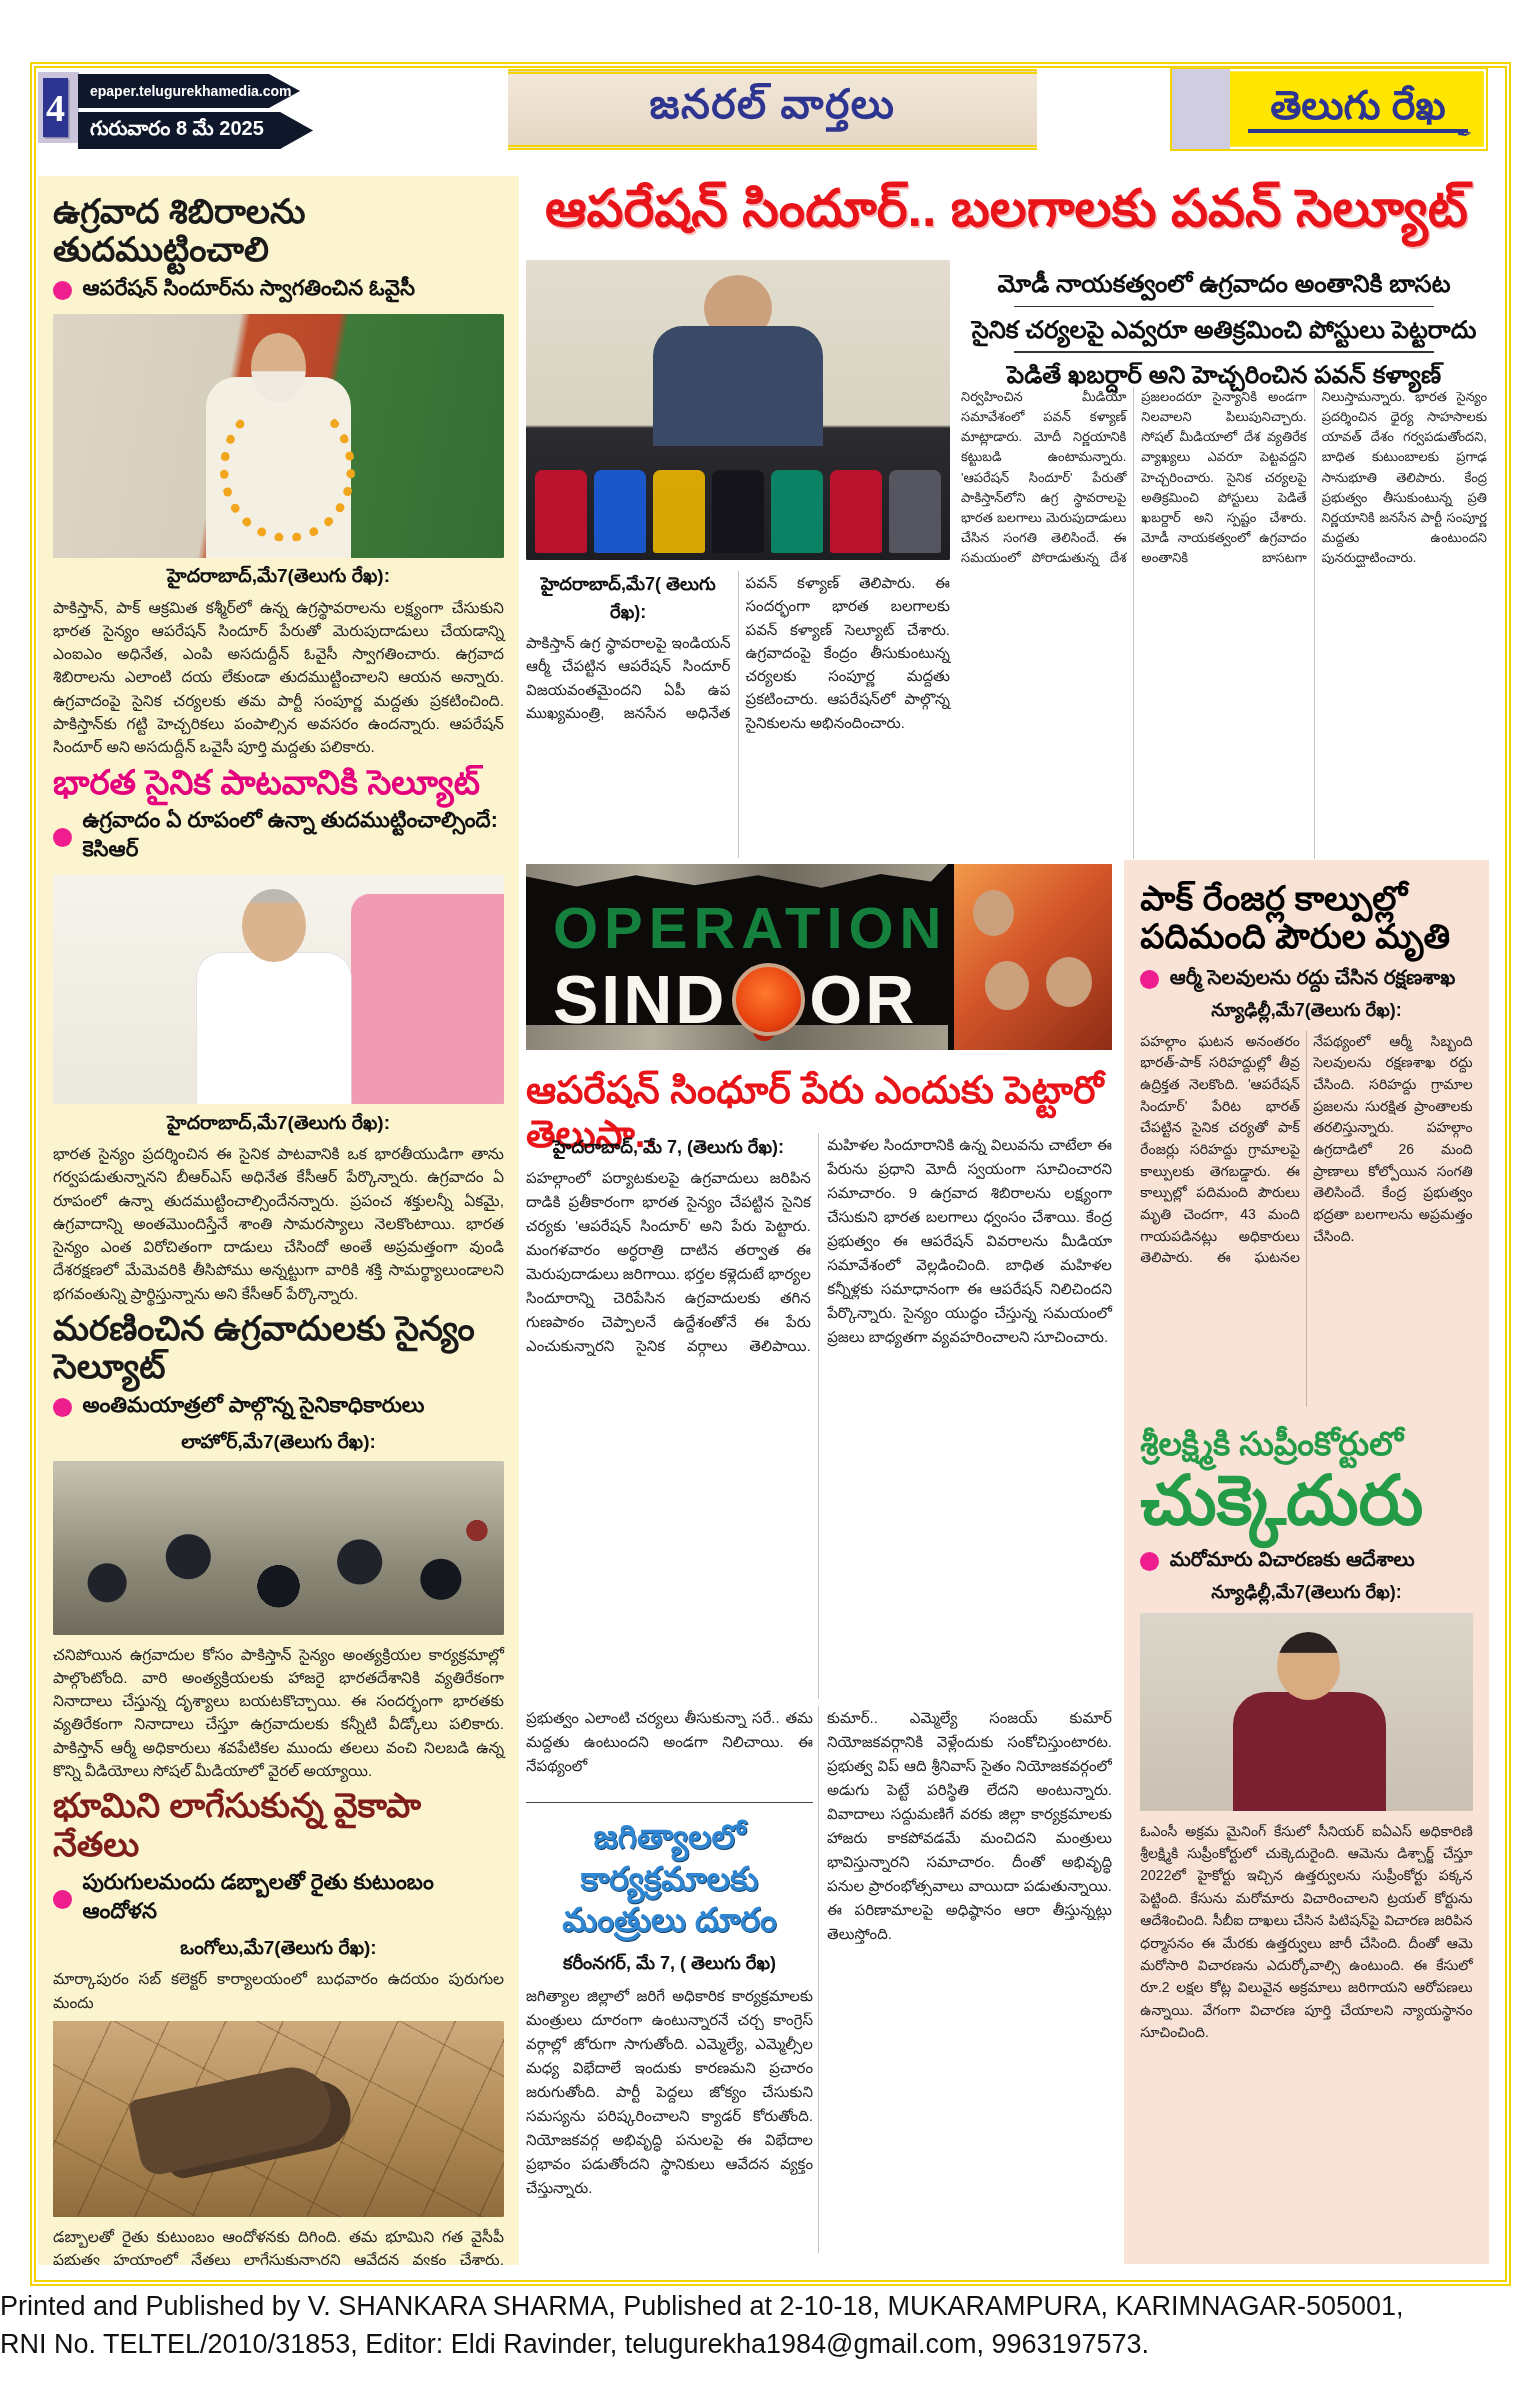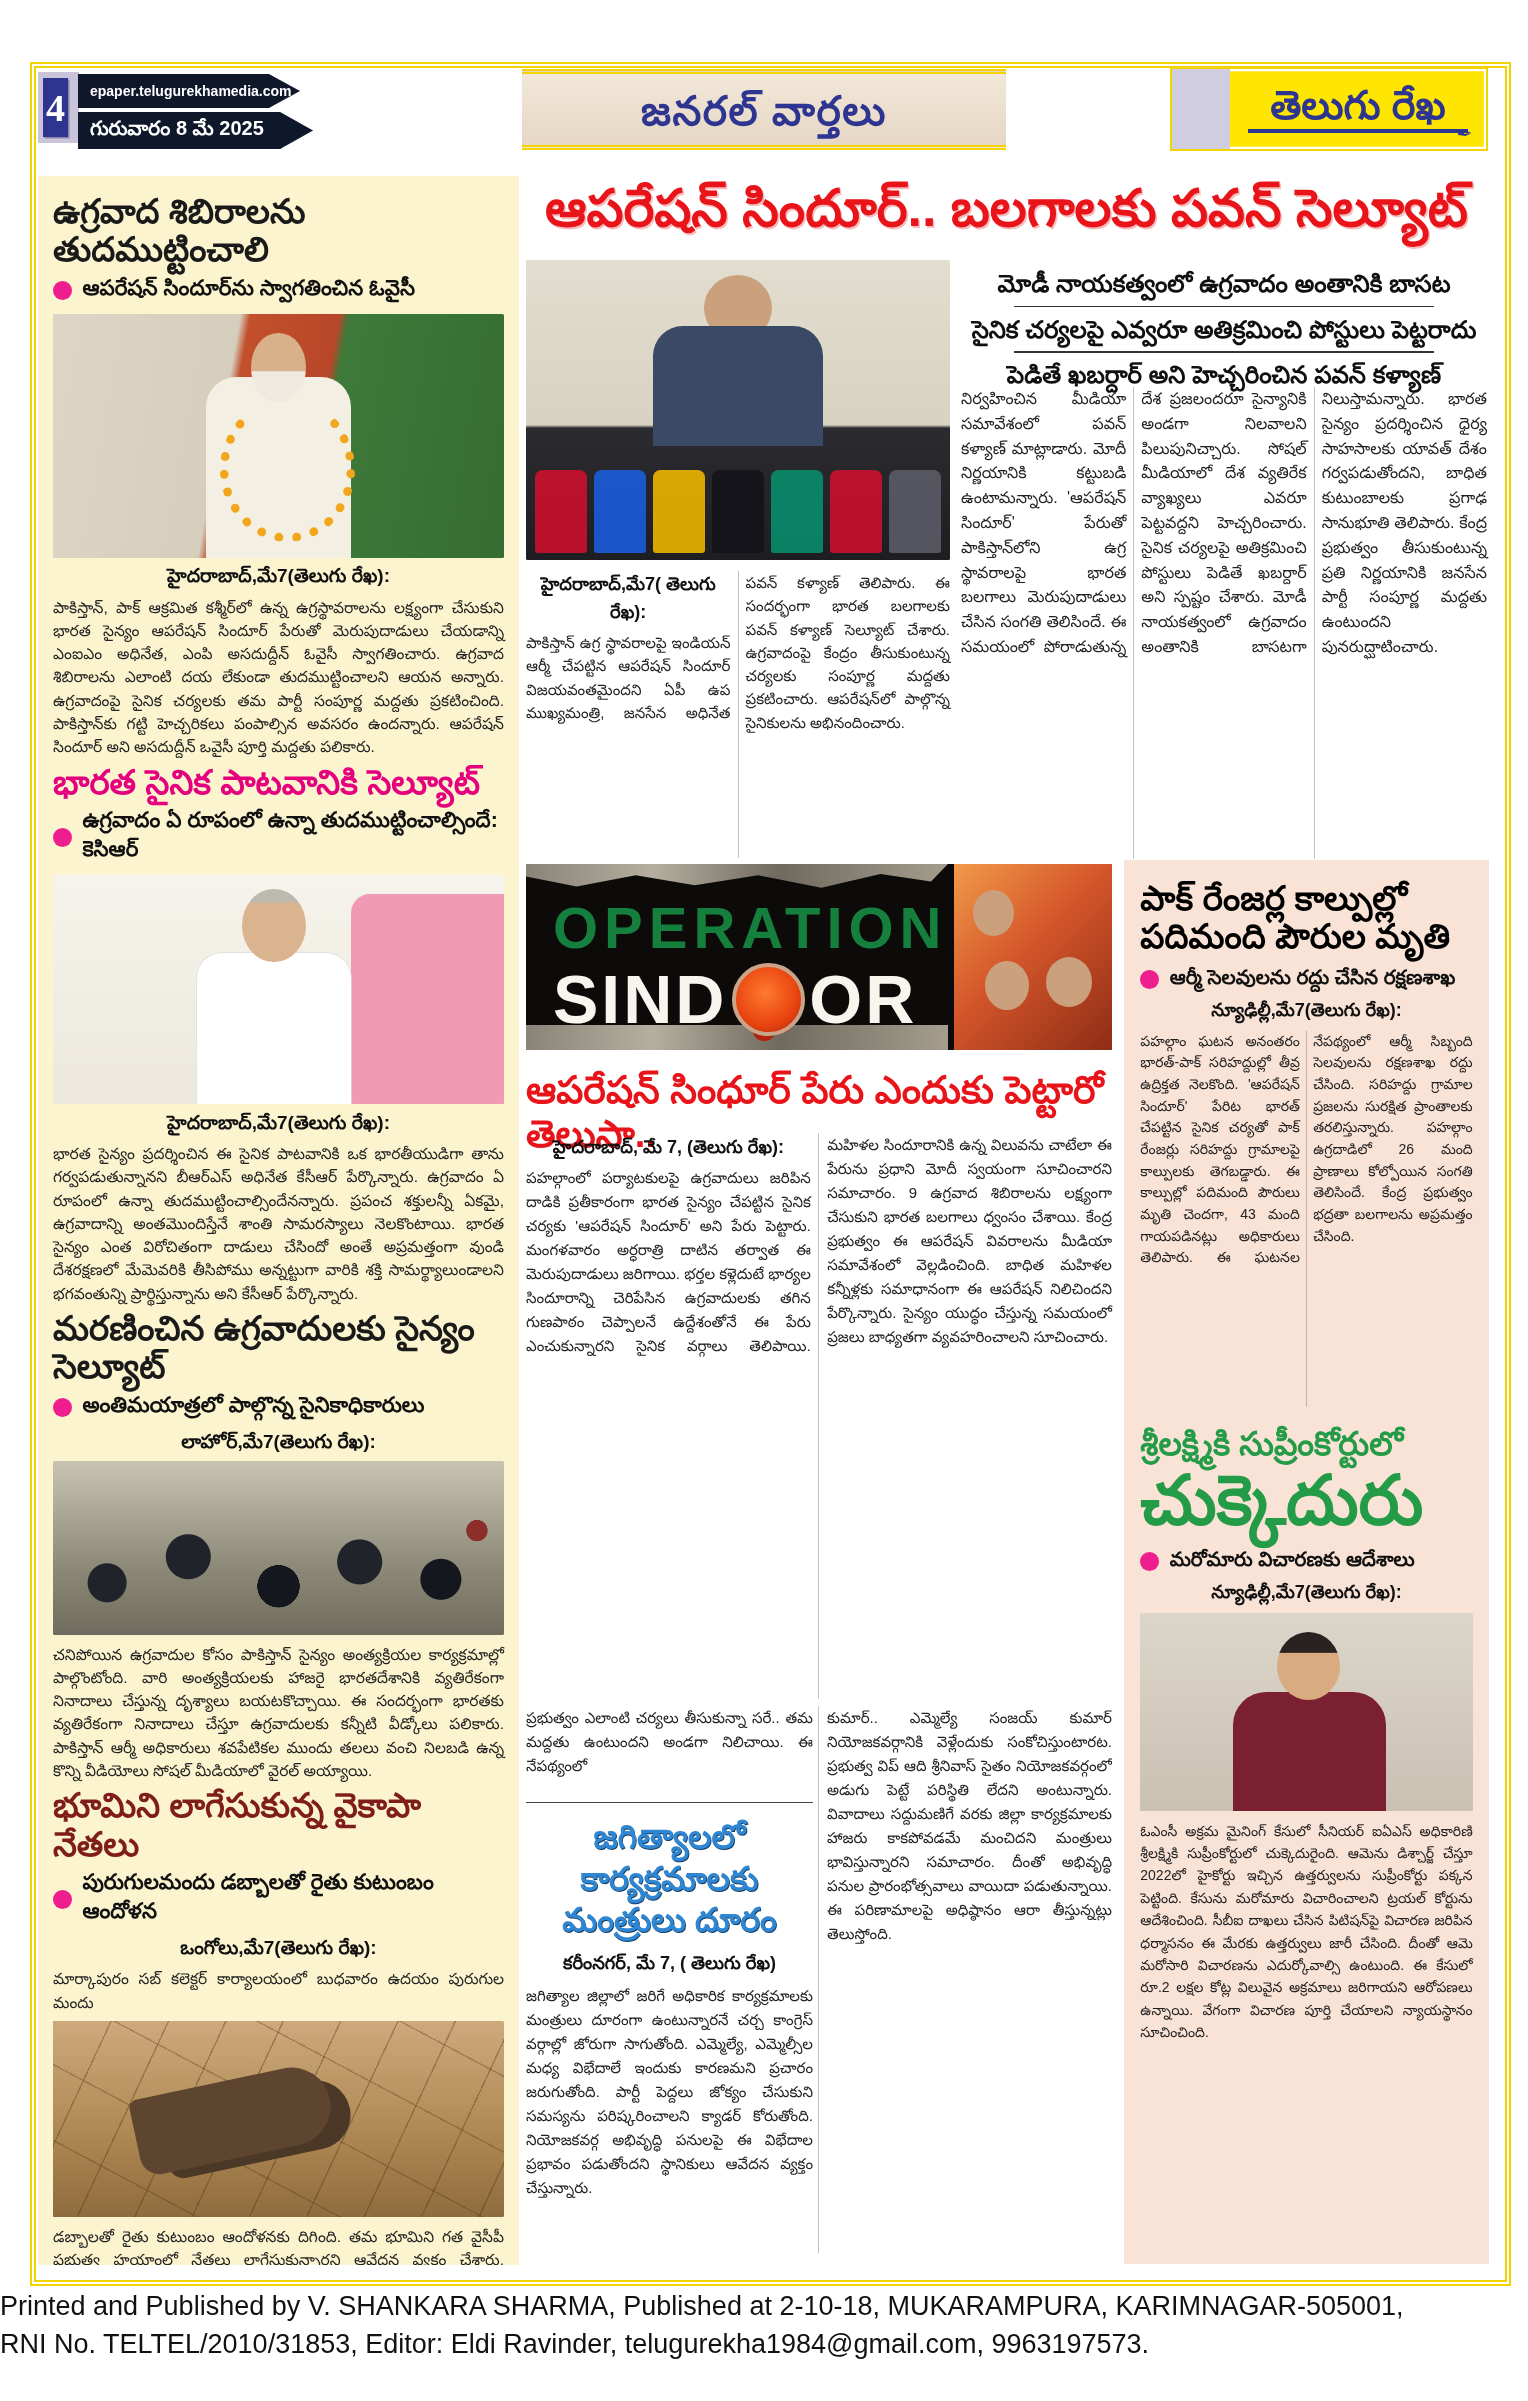--- a/index.html
+++ b/index.html
@@ -14,24 +14,24 @@
   .pageno-panel{position:absolute;left:38px;top:72px;width:41px;height:71px;background:#c9c4da;}
   .pageno-box{position:absolute;left:43px;top:78px;width:25px;height:59px;background:#2d3590;
               color:#fff;font-family:"Liberation Serif",serif;font-weight:bold;font-size:38px;
               display:flex;align-items:center;justify-content:center;box-shadow:1.5px 1.5px 0 #8a84a8;}
   .ribbon{position:absolute;left:78px;background:#0f172a;color:#fff;font-weight:bold;
           display:flex;align-items:center;padding:0 25px 0 12px;
           clip-path:polygon(0 0,86% 0,100% 50%,86% 100%,0 100%);box-shadow:0 1.5px 0 #9a94b8;}
   .ribbon.site{top:74px;height:34px;width:185px;font-size:14px;}
   .ribbon.date{top:112px;height:37px;width:198px;font-size:20px;}
 
-  .section-bar{position:absolute;left:522px;top:69px;width:484px;height:81px;
+  .section-bar{position:absolute;left:508px;top:69px;width:529px;height:81px;
                background:linear-gradient(180deg,#f2e7d8,#e6d7c5);
                border-top:5.2px double #f3d400;border-bottom:5.2px double #f3d400;box-sizing:border-box;
-               display:flex;align-items:flex-end;justify-content:center;}
+               display:flex;align-items:center;justify-content:center;}
   .section-bar .t{color:#2d3590;font-weight:bold;font-size:41px;letter-spacing:1.5px;}
 
   .masthead{position:absolute;left:1170px;top:67px;width:318px;height:84px;background:#ffe600;
             border:2.2px solid #f3d400;box-shadow:inset 0 0 0 2.2px #fff;box-sizing:border-box;display:flex;}
   .masthead .strip{width:58px;height:100%;background:#d0cde0;}
   .masthead .name-wrap{flex:1;display:flex;flex-direction:column;align-items:center;justify-content:center;}
   .masthead .name{color:#2d3590;font-weight:bold;font-size:40px;line-height:1;}
   .masthead .rule{width:86%;height:4.4px;background:#2d3590;margin-top:4.4px;position:relative;}
   .masthead .nib{position:absolute;right:-4.4px;top:-7.4px;color:#2d3590;font-size:19px;}
 
@@ -88,21 +88,21 @@
   .mic{flex:1;height:70%;border-radius:7.4px 7.4px 3px 3px;opacity:.92;}
   .m1{background:#c8102e;}.m2{background:#1a5bd7;}.m3{background:#e8b200;}
   .m4{background:#15141a;}.m5{background:#0a8a6a;}.m6{background:#c8102e;}.m7{background:#5a5a66;}
 
   .subheads{position:absolute;left:961px;top:266px;width:526px;height:112px;}
   .subheads .s{font-size:24.4px;font-weight:bold;color:#101010;text-align:center;line-height:1.45;}
   .subheads .r{height:1.5px;background:#333;margin:4.4px 10%;}
 
   .lead-body-a{position:absolute;left:961px;top:387px;width:526px;height:472px;
                column-count:3;column-gap:15px;column-rule:0.7px solid #c4c4c4;
-               font-size:16px;line-height:1.55;text-align:justify;}
+               font-size:13px;line-height:1.55;text-align:justify;}
   .lead-body-b{position:absolute;left:526px;top:571px;width:424px;height:287px;
                column-count:2;column-gap:15px;column-rule:0.7px solid #c4c4c4;
                font-size:15px;line-height:1.55;text-align:justify;}
   .lead-body-b .dateline{font-size:18px;margin-bottom:4.4px;}
 
   
   .sindoor-banner{position:absolute;left:526px;top:864px;width:586px;height:186px;background:#0d0b09;overflow:hidden;}
   .rock{position:absolute;left:0;width:72%;height:25px;
         background:linear-gradient(90deg,#8a8478,#b5af9f 30%,#6f6a5e 60%,#a59e8e);}
   .rock.top{top:0;clip-path:polygon(0 0,100% 0,96% 70%,84% 40%,70% 95%,55% 45%,40% 85%,26% 45%,12% 90%,0 50%);}

